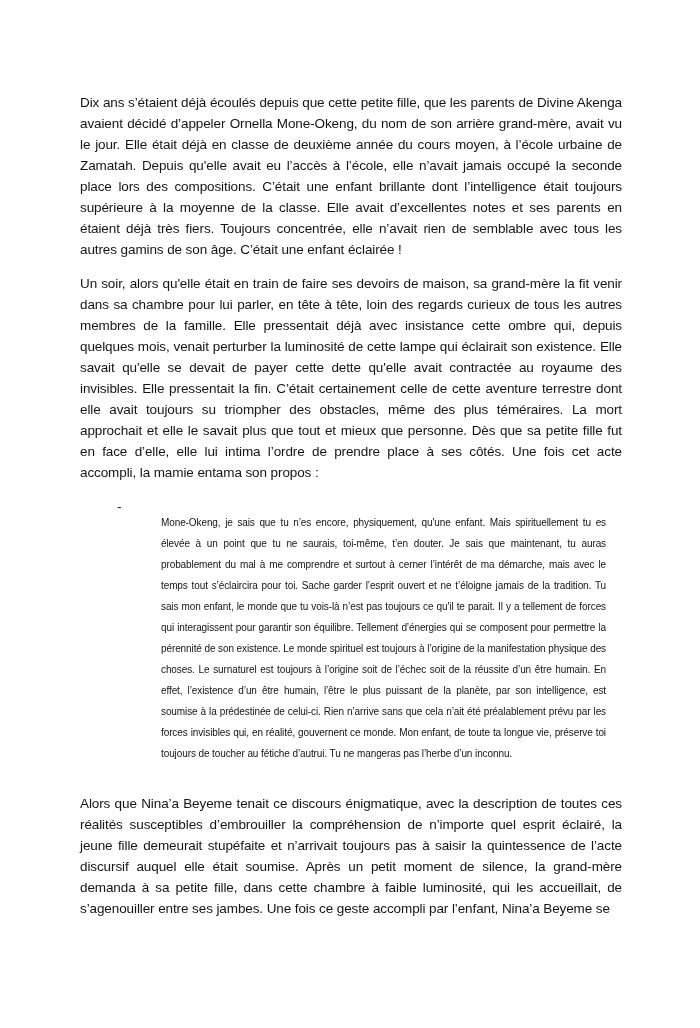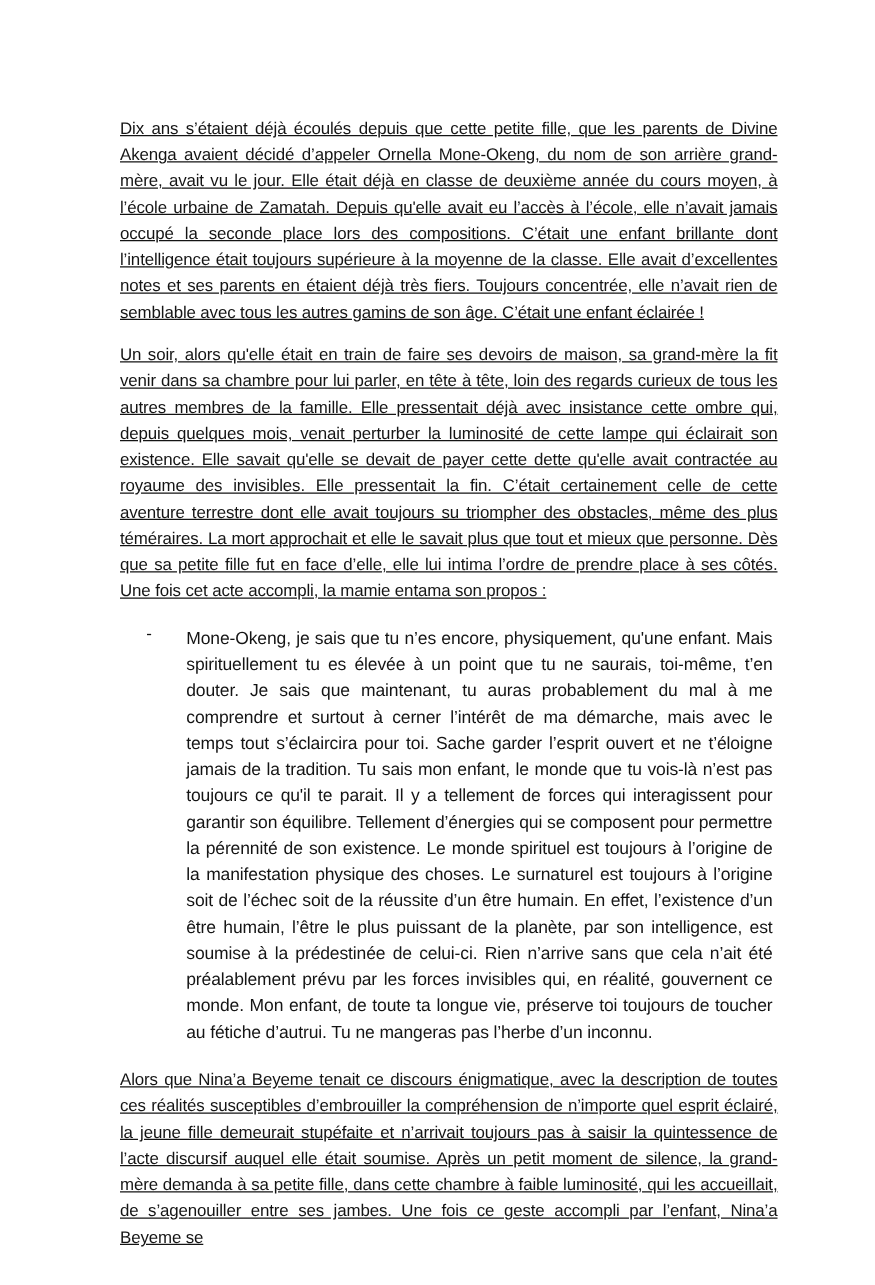--- a/index.html
+++ b/index.html
@@ -22,42 +22,41 @@
     height: 1028px;
     background: #ffffff;
   }
   .content {
     position: absolute;
     left: 80px;
     top: 92px;
     width: 542px;
   }
   .para {
-    margin: 0 0 13px 16px;
+    margin: 0 0 13px 0;
     font-size: 13.5px;
     line-height: 21px;
     letter-spacing: -0.1px;
     text-align: justify;
     hyphens: none;
-    text-decoration: underline;
   }
   .quote-block {
     display: flex;
     margin: 0 0 13px 0;
   }
   .quote-dash {
     flex: 0 0 65px;
     padding-left: 37px;
     font-size: 13.5px;
     line-height: 21px;
   }
   .quote-text {
     flex: 1;
-    margin: 4px;
-    font-size: 14px;
+    margin: 16px;
+    font-size: 10px;
     line-height: 21px;
     letter-spacing: -0.1px;
     text-align: justify;
     hyphens: none;
   }
   .page-number {
     position: absolute;
     top: 951px;
     left: 0;
     width: 100%;

